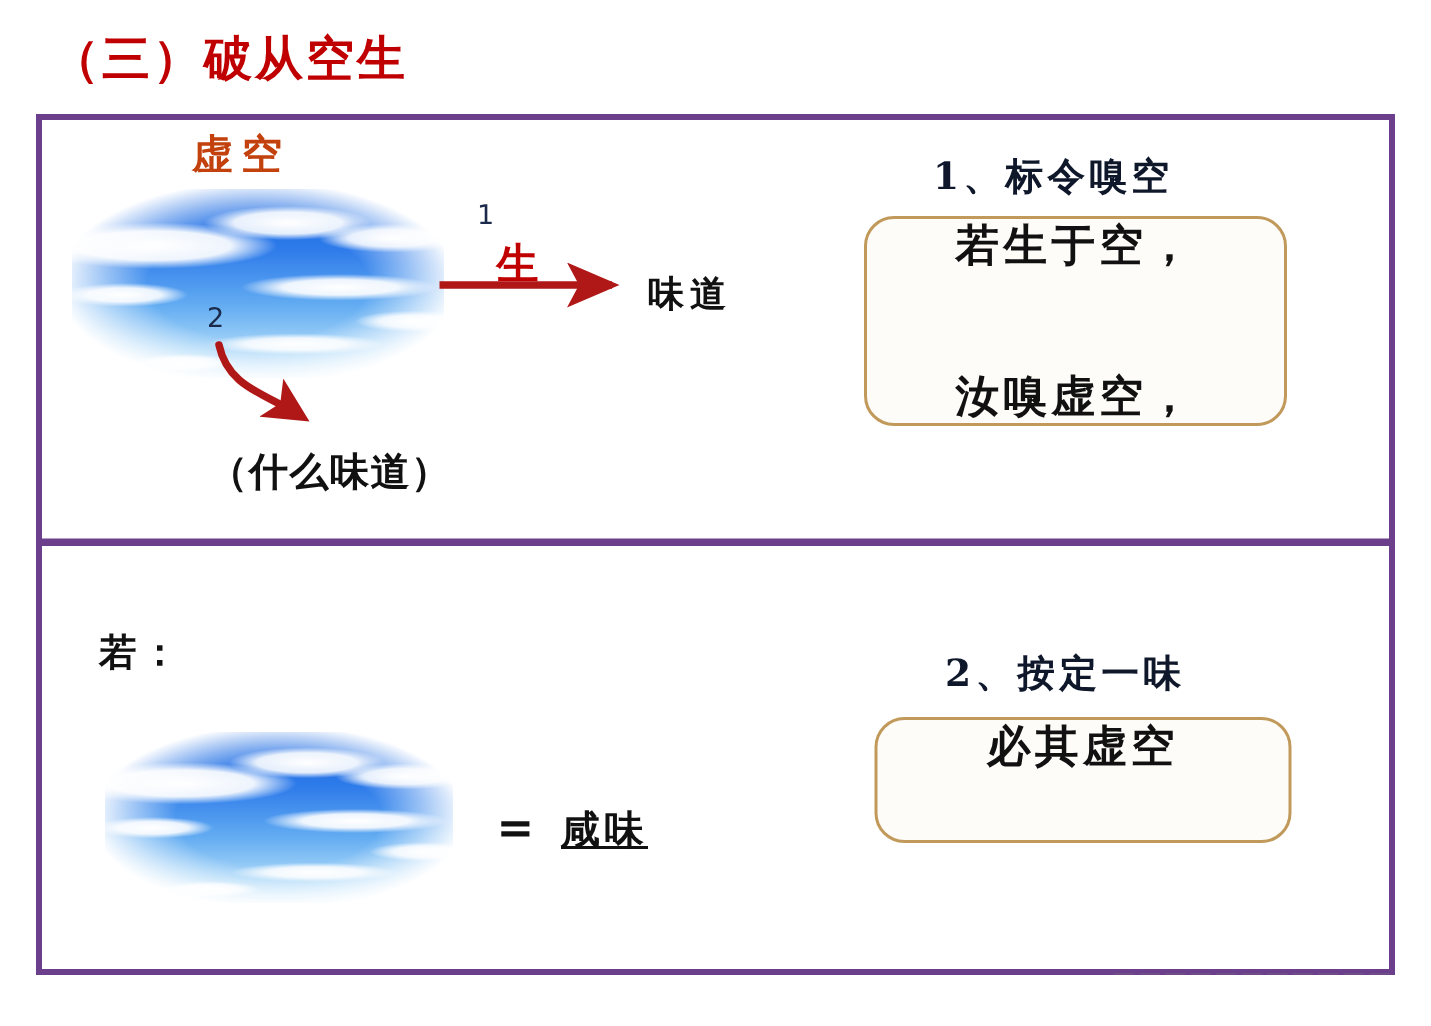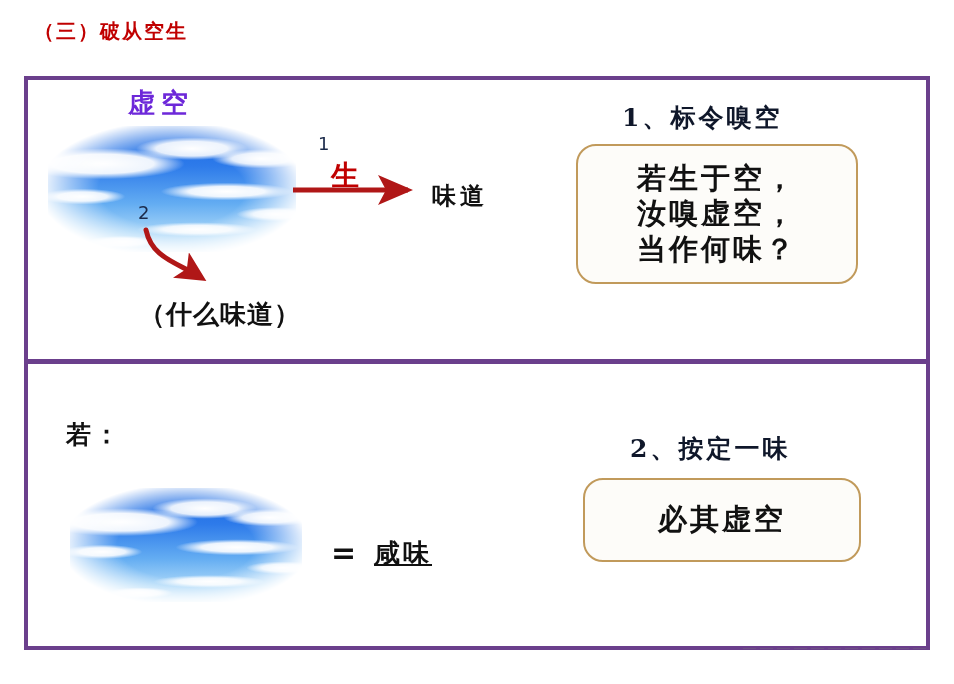--- a/index.html
+++ b/index.html
@@ -13,21 +13,21 @@
     position: relative;
     overflow: hidden;
     font-family: "Liberation Serif", "DejaVu Serif", serif;
   }
 
   
   #slide-title {
     position: absolute;
     left: 34px;
     top: 18px;
-    font-size: 20px;
+    font-size: 32px;
     font-weight: bold;
     color: #C00000;
     letter-spacing: 2px;
     font-family: "DejaVu Serif", "Liberation Serif", serif;
     white-space: nowrap;
   }
 
   
   #content-frame {
     position: absolute;
@@ -74,21 +74,21 @@
     font-weight: bold;
   }
   .cjk-print {
     font-family: "DejaVu Sans", "Liberation Sans", sans-serif;
     font-weight: bold;
   }
 
   #label-xukong {
     position: absolute;
     left: 128px; top: 85px;
-    font-size: 27px; color: #6d28d9;
+    font-size: 27px; color: #c2410c;
     letter-spacing: 6px;
     white-space: nowrap;
   }
   #label-weidao {
     position: absolute;
     left: 421px; top: 180px;
     font-size: 24px; color: #111111;
     letter-spacing: 4px;
     white-space: nowrap;
     padding-left: 11px;
@@ -166,21 +166,21 @@
 
   .quote-box {
     position: absolute;
     border: 2px solid #C19A5B;
     border-radius: 20px;
     background: #FDFCF9;
     box-sizing: border-box;
     display: flex;
     flex-direction: column;
     align-items: center;
-    justify-content: center;
+    justify-content: space-between;
   }
   #quote-box-1 { left: 576px; top: 144px; width: 282px; height: 140px; }
   #quote-box-2 { left: 583px; top: 478px; width: 278px; height: 84px; }
 
   .quote-line {
     font-size: 29px;
     color: #111111;
     letter-spacing: 3px;
     line-height: 1.22;
     font-family: "DejaVu Sans", "Liberation Sans", sans-serif;
@@ -246,21 +246,20 @@
   <g>
     <path d="M146,230 C152,258 176,262 200,277" stroke="#B01717" stroke-width="5" fill="none" stroke-linecap="round" marker-end="url(#arrowhead-curved)"></path>
   </g>
 </svg>
 
 <div id="heading-1" class="section-heading">1、标令嗅空</div>
 
 <div id="quote-box-1" class="quote-box">
   <div class="quote-line">若生于空，</div>
   <div class="quote-line">汝嗅虚空，</div>
-  <div class="quote-line">当作何味？</div>
 </div>
 
 <div id="heading-2" class="section-heading">2、按定一味</div>
 
 <div id="quote-box-2" class="quote-box">
   <div class="quote-line">必其虚空</div>
 </div>
 
 <div id="watermark">———————————</div>
 

